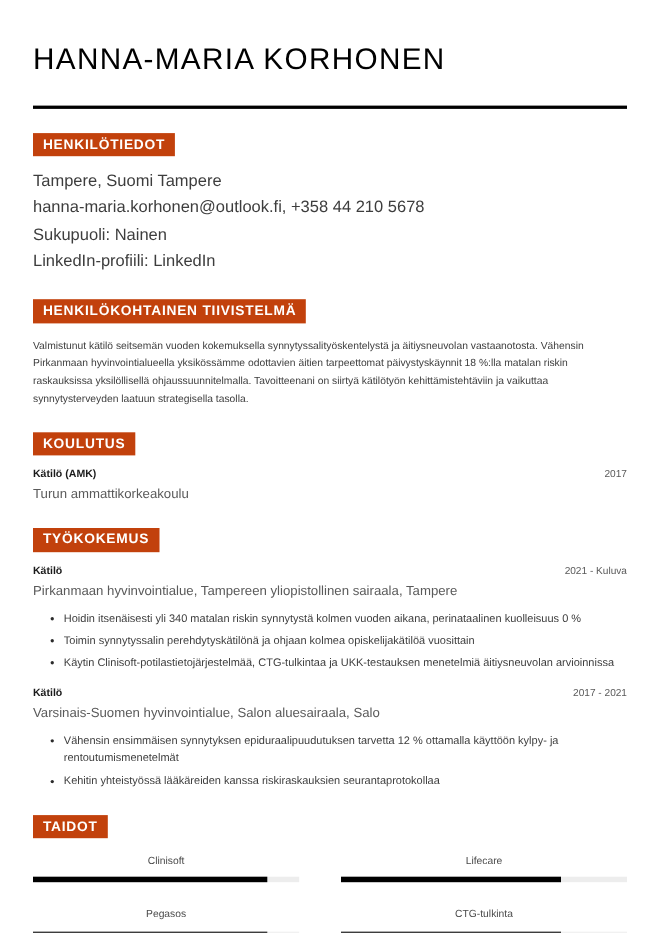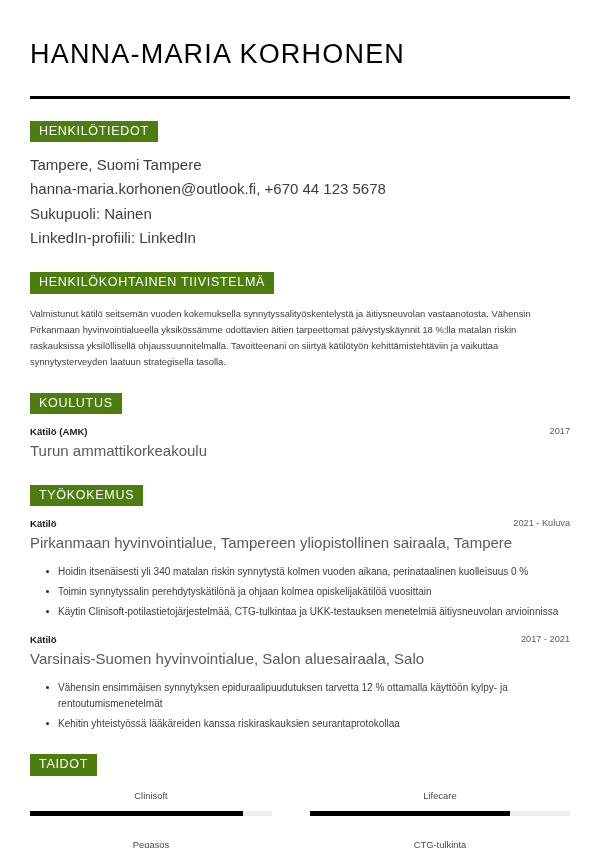--- a/index.html
+++ b/index.html
@@ -38,24 +38,24 @@
 
   .header-rule {
     height: 3px;
     background: #000;
     margin-top: 26px;
   }
 
   
   .section-badge {
     display: inline-block;
-    background: #4d7c0f;
+    background: #c2410c;
     color: #fff;
     font-size: 12.5px;
-    font-weight: 400;
+    font-weight: 700;
     letter-spacing: 0.7px;
     padding: 4px 9px 5px 9px;
     line-height: 1;
   }
 
   .section {
     margin-top: 22px;
   }
 
   
@@ -96,21 +96,21 @@
   }
 
   .entry-date {
     font-size: 9.2px;
     color: #5a5a5a;
     white-space: nowrap;
     padding-left: 12px;
   }
 
   .entry-sub {
-    font-size: 15px;
+    font-size: 12px;
     color: #5a5a5a;
     margin-top: 3px;
     line-height: 1.5;
   }
 
   .bullets {
     margin-top: 9px;
     padding-left: 14px;
     list-style: none;
   }
@@ -175,21 +175,21 @@
 
 <div class="page">
 
   <div class="name">HANNA-MARIA KORHONEN</div>
   <div class="header-rule"></div>
 
   <div class="section">
     <span class="section-badge">HENKILÖTIEDOT</span>
     <div class="contact-lines">
       <div>Tampere, Suomi Tampere</div>
-      <div>hanna-maria.korhonen@outlook.fi, +670 44 123 5678</div>
+      <div>hanna-maria.korhonen@outlook.fi, +358 44 210 5678</div>
       <div>Sukupuoli: Nainen</div>
       <div>LinkedIn-profiili: LinkedIn</div>
     </div>
   </div>
 
   <div class="section">
     <span class="section-badge">HENKILÖKOHTAINEN TIIVISTELMÄ</span>
     <p class="summary-text">Valmistunut kätilö seitsemän vuoden kokemuksella synnytyssalityöskentelystä ja äitiysneuvolan vastaanotosta. Vähensin Pirkanmaan hyvinvointialueella yksikössämme odottavien äitien tarpeettomat päivystyskäynnit 18 %:lla matalan riskin raskauksissa yksilöllisellä ohjaussuunnitelmalla. Tavoitteenani on siirtyä kätilötyön kehittämistehtäviin ja vaikuttaa synnytysterveyden laatuun strategisella tasolla.</p>
   </div>
 

